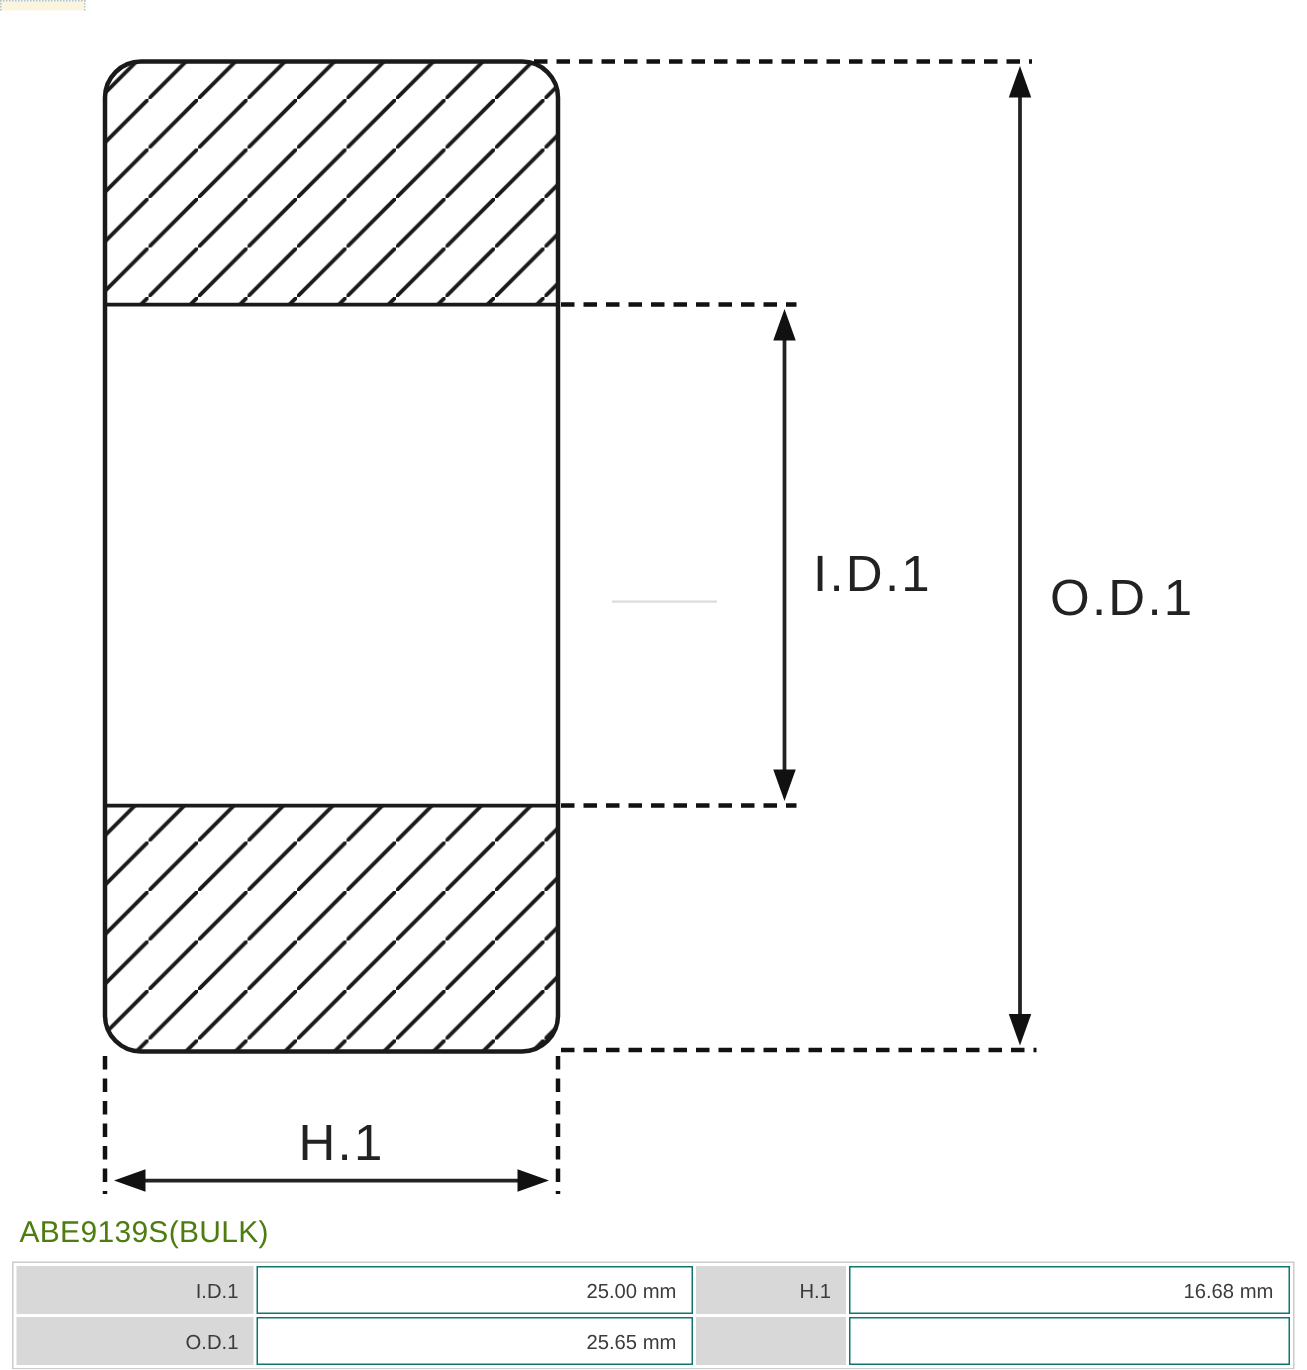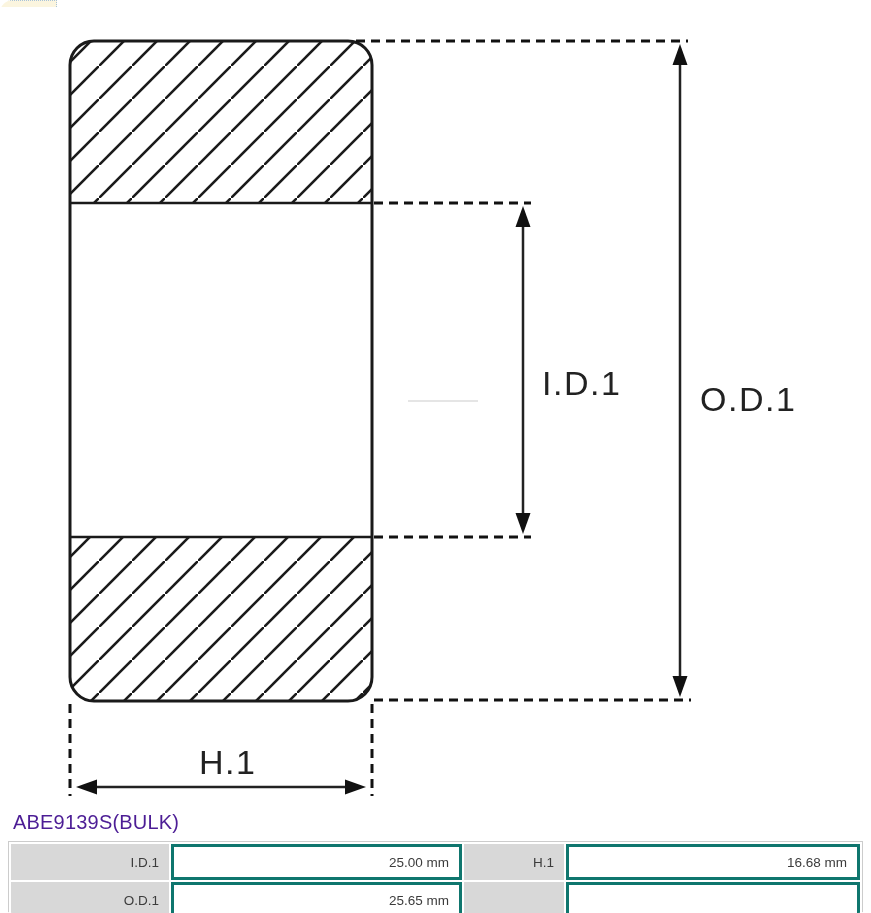--- a/index.html
+++ b/index.html
@@ -1,20 +1,19 @@
 <!DOCTYPE html>
 <html><head>
 <meta charset="utf-8">
 <style>
   html,body { margin:0; padding:0; background:#fff; }
   .canvas {
     position:relative; width:871px; height:913px;
     background:#ffffff; overflow:hidden;
     font-family:"Liberation Sans","DejaVu Sans",sans-serif;
-    border-radius:13px;
   }
   
   .thumb-artifact {
     position:absolute; left:0; top:0; width:55px; height:6px;
     border:1px dotted #a9c3d9; border-bottom:none;
     background:#fbf5df;
   }
   .drawing { position:absolute; left:0; top:0; }
   .dim-label {
     position:absolute; color:#222; font-weight:400;
@@ -29,21 +28,21 @@
     text-decoration:none; cursor:pointer; white-space:nowrap;
   }
   table.spec {
     position:absolute; left:8px; top:841px; width:855px;
     border-collapse:separate; border-spacing:2px; table-layout:fixed;
     background:#fff; border:1px solid #cccccc;
     font-size:13.5px; color:#3c3c3c;
   }
   table.spec td { height:26px; padding:2px 10px; text-align:right; overflow:hidden; }
   td.label-cell { background:#d8d8d8; }
-  td.value-cell { background:#ffffff; border:3px solid #0f766e; }
+  td.value-cell { background:#ffffff; border:1px solid #0f766e; }
 </style>
 </head>
 <body>
 
 <div class="canvas">
 
   <div class="thumb-artifact"></div>
 
   <svg class="drawing" width="871" height="810" viewBox="0 0 871 810" xmlns="http://www.w3.org/2000/svg">
     <defs>
@@ -92,21 +91,21 @@
       <line x1="94" y1="787" x2="349" y2="787" stroke="#222" stroke-width="2.5"></line>
       <polygon points="76,787 97,779.5 97,794.5"></polygon>
       <polygon points="366,787 345,779.5 345,794.5"></polygon>
     </g>
   </svg>
 
   <div class="dim-label" id="label-id1">I.D.1</div>
   <div class="dim-label" id="label-od1">O.D.1</div>
   <div class="dim-label" id="label-h1">H.1</div>
 
-  <a class="product-title" style="color: #4c1d95;">ABE9139S(BULK)</a>
+  <a class="product-title" style="color: #4d7c0f;">ABE9139S(BULK)</a>
 
   <table class="spec">
     <colgroup>
       <col style="width:158px">
         <col style="width:291px">
       <col style="width:100px">
         <col>
     </colgroup>
     <tbody>
       <tr>

